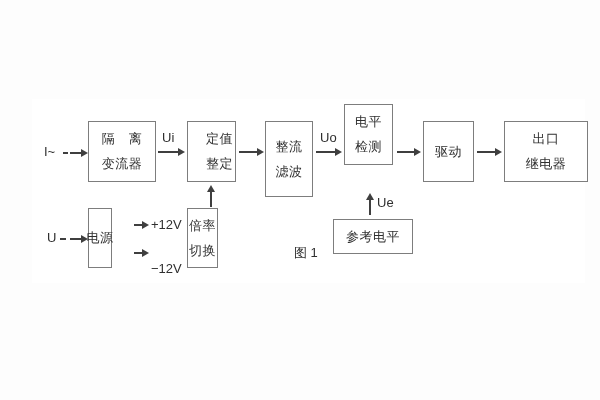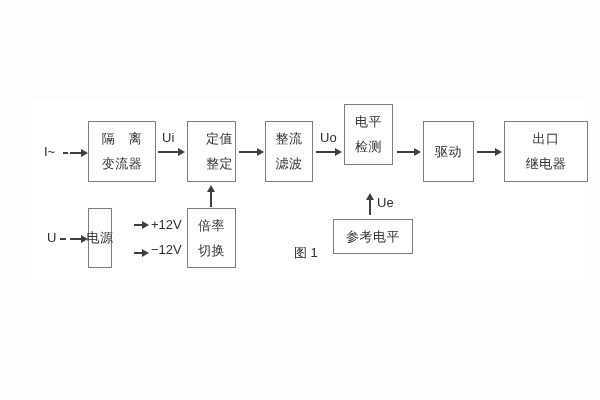--- a/index.html
+++ b/index.html
@@ -63,21 +63,21 @@
   <div class="box" style="left:88px; top:121px; width:68px; height:61px;align-items:center;">
     <span>隔　离</span>
     <span>变流器</span>
   </div>
 
   <div class="box" style="left:187px; top:121px; width:49px; height:61px;padding-left:16px;">
     <span>定值</span>
     <span>整定</span>
   </div>
 
-  <div class="box" style="left:265px; top:121px; width:48px; height:61px;justify-content:center;">
+  <div class="box" style="left:265px; top:121px; width:48px; height:76px;justify-content:center;">
     <span>整流</span>
     <span>滤波</span>
   </div>
 
   <div class="box" style="left:344px; top:104px; width:49px; height:61px;">
     <span>电平</span>
     <span>检测</span>
   </div>
 
   <div class="box" style="left:423px; top:121px; width:51px; height:61px;">
@@ -86,36 +86,36 @@
 
   <div class="box" style="left:504px; top:121px; width:84px; height:61px;">
     <span>出口</span>
     <span>继电器</span>
   </div>
 
   <div class="box" style="left:88px; top:208px; width:24px; height:60px;align-items:center;">
     <span>电源</span>
   </div>
 
-  <div class="box" style="left:187px; top:208px; width:49px; height:60px;">
+  <div class="box" style="left:187px; top:208px; width:31px; height:60px;">
     <span>倍率</span>
     <span>切换</span>
   </div>
 
   <div class="box" style="left:333px; top:219px; width:80px; height:35px;">
     <span>参考电平</span>
   </div>
 
   <span class="lbl" style="left:44px; top:144px;">I~</span>
   <span class="lbl" style="left:47px; top:230px;">U</span>
   <span class="lbl" style="left:162px; top:130px;">Ui</span>
   <span class="lbl" style="left:320px; top:130px;">Uo</span>
   <span class="lbl" style="left:377px; top:195px;">Ue</span>
   <span class="lbl" style="left:151px; top:217px;">+12V</span>
-  <span class="lbl" style="left:151px; top:242px;text-align:right;">−12V</span>
+  <span class="lbl" style="left:151px; top:261px;text-align:right;">−12V</span>
 
   <span class="lbl" style="left:294px; top:245px;">图 1</span>
 
   <div class="dash" style="left:63px; top:152px; width:5px;"></div>
   <div class="ar" style="left:70px; top:152px; width:11px;"></div>
 
   <div class="ar" style="left:158px; top:151px; width:20px;"></div>
 
   <div class="ar" style="left:239px; top:151px; width:18px;"></div>
 

